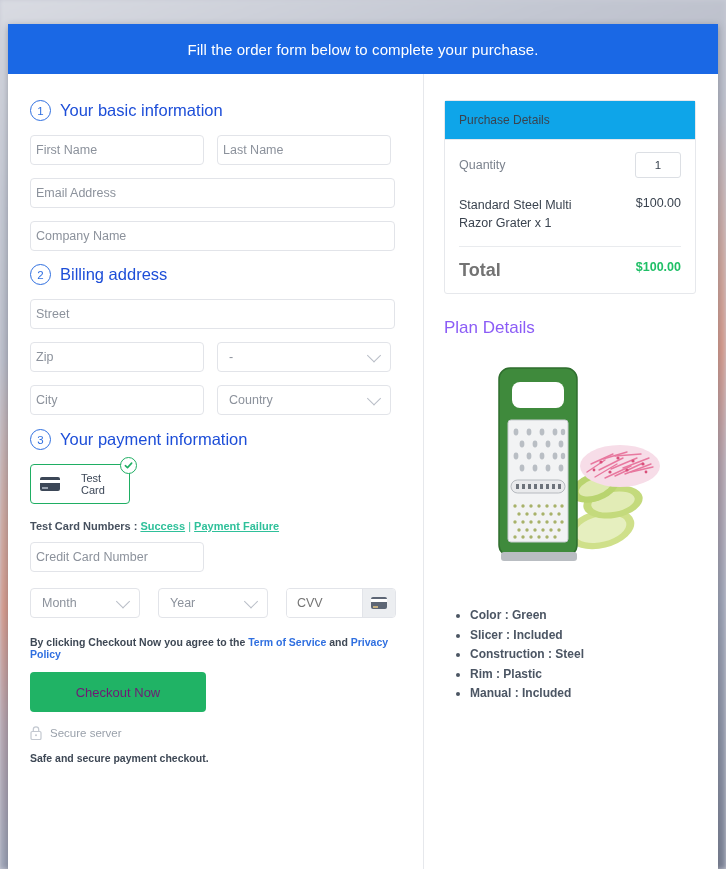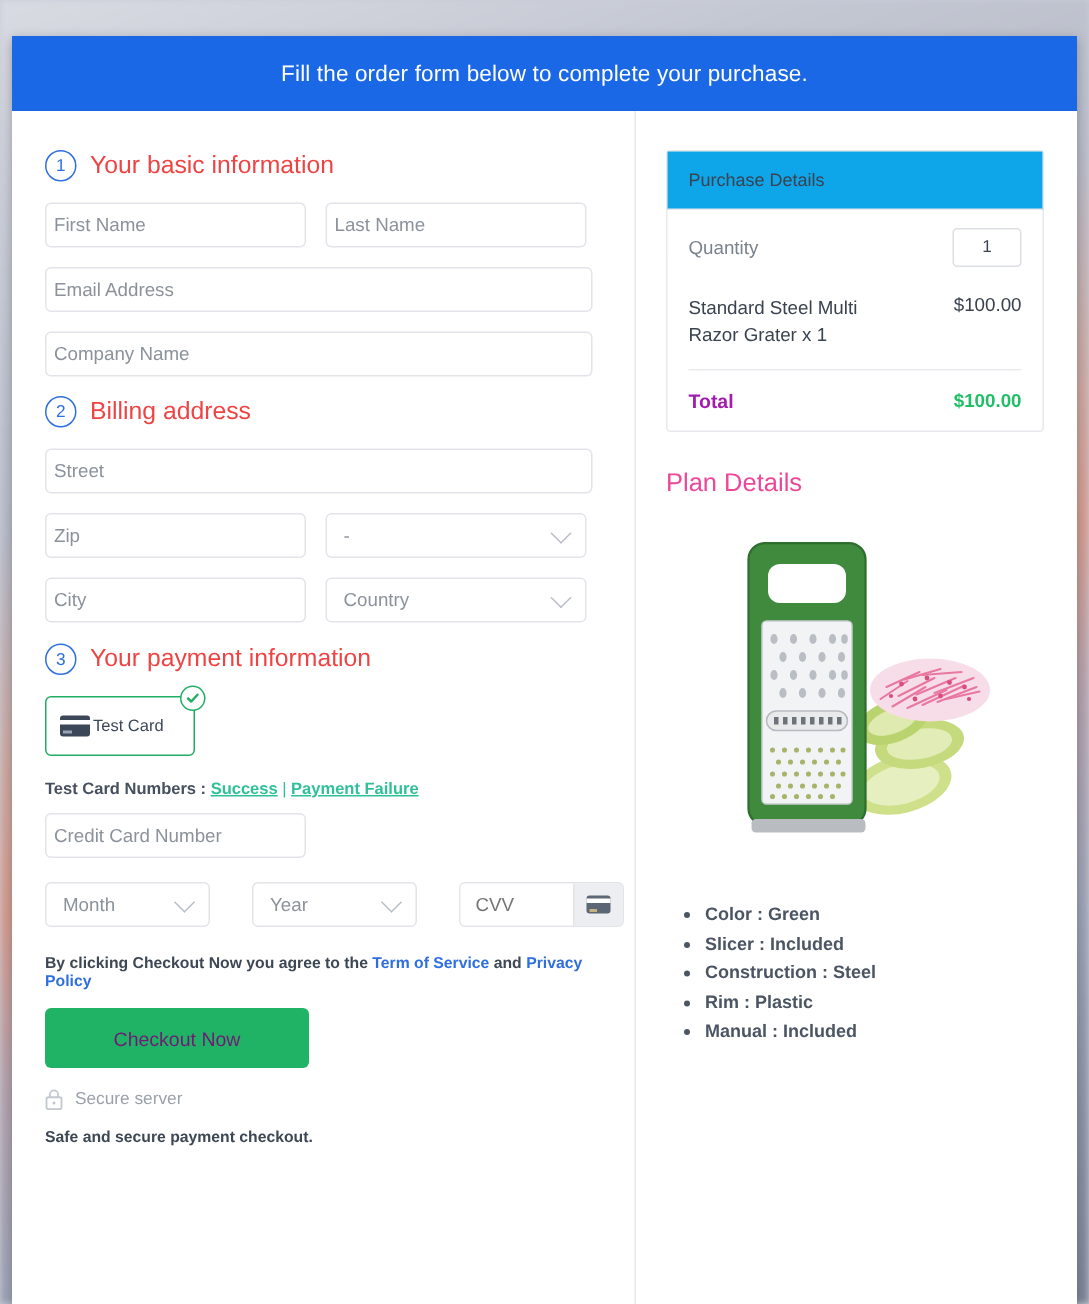--- a/index.html
+++ b/index.html
@@ -75,21 +75,21 @@
     border-radius: 50%;
     color: #2f6fe0;
     font-size: 11.5px;
     display: flex;
     align-items: center;
     justify-content: center;
     flex: 0 0 auto;
   }
   .step-title {
     font-size: 16.5px;
-    color: #ef4444;
+    color: #1d4ed8;
     font-weight: normal;
   }
   
   .row {
     display: flex;
     gap: 13px;
     margin-bottom: 13px;
   }
   .fld {
     box-sizing: border-box;
@@ -136,21 +136,21 @@
   
   #pay-tile-wrap { position: relative; display: inline-block; margin-bottom: 16px; }
   #pay-tile {
     box-sizing: border-box;
     width: 100px;
     height: 40px;
     border: 1.6px solid #1fae63;
     border-radius: 4px;
     display: flex;
     align-items: center;
-    gap: 2px;
+    gap: 21px;
     padding: 0 9px;
   }
   .card-glyph {
     width: 20px; height: 14px;
     border-radius: 2px;
     background: #3c4757;
     position: relative;
     flex: 0 0 auto;
   }
   .card-glyph::before {
@@ -294,23 +294,23 @@
     padding-bottom: 14px;
     border-bottom: 1px solid #e9ebee;
   }
   #line-desc { font-size: 12.5px; color: #3a434f; line-height: 1.45; max-width: 135px; }
   #line-amt { font-size: 12.5px; color: #3a434f; white-space: nowrap; }
   #total-row {
     display: flex;
     justify-content: space-between;
     padding-top: 13px;
   }
-  #total-label { font-size: 13px; font-weight: bold; color: #a21caf; }
+  #total-label { font-size: 18px; font-weight: bold; color: #737373; }
   #total-amt { font-size: 12.5px; font-weight: bold; color: #1fbf66; }
-  #plan-title { font-size: 17px; color: #ec4899; margin-bottom: 14px; }
+  #plan-title { font-size: 17px; color: #8b5cf6; margin-bottom: 14px; }
   #plan-img-wrap {
     height: 232px;
     display: flex;
     align-items: flex-end;
     justify-content: center;
     position: relative;
   }
   #bullets { margin: 22px 0 18px 0; padding: 0 0 0 26px; }
   #bullets li {
     font-size: 12px;
@@ -394,21 +394,21 @@
         <span>Test Card Numbers :</span>
         <a class="lnk" href="#">Success</a>
         <span class="sep">|</span>
         <a class="lnk" href="#">Payment Failure</a>
       </p>
 
       <div class="row">
         <input class="fld half" placeholder="Credit Card Number" style="">
       </div>
 
-      <div class="row" style="gap:28px;margin-top:16px;">
+      <div class="row" style="gap:18px;margin-top:16px;">
         <div class="sel third">
           <span>Month</span>
           <span class="chev"></span>
         </div>
         <div class="sel third">
           <span>Year</span>
           <span class="chev"></span>
         </div>
         <div id="cvv-wrap">
           <input id="cvv-input" placeholder="CVV" style="">

